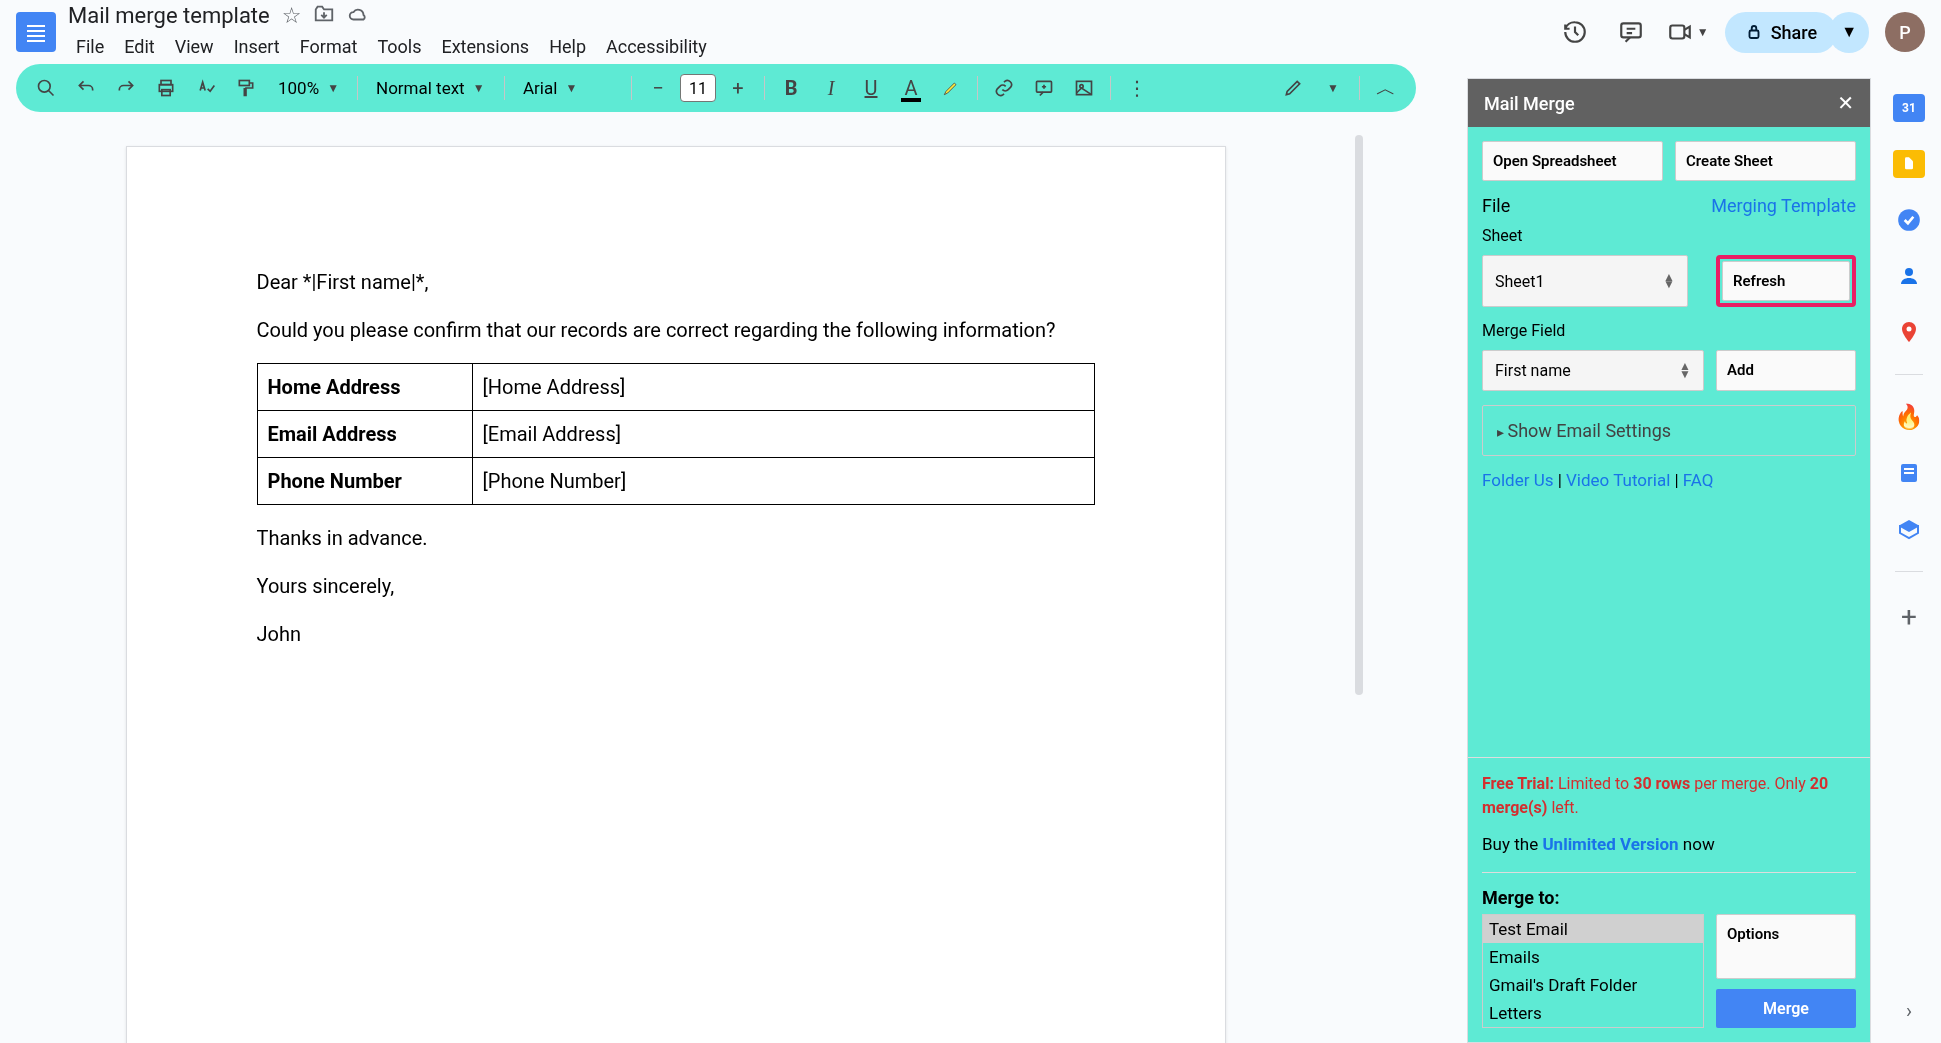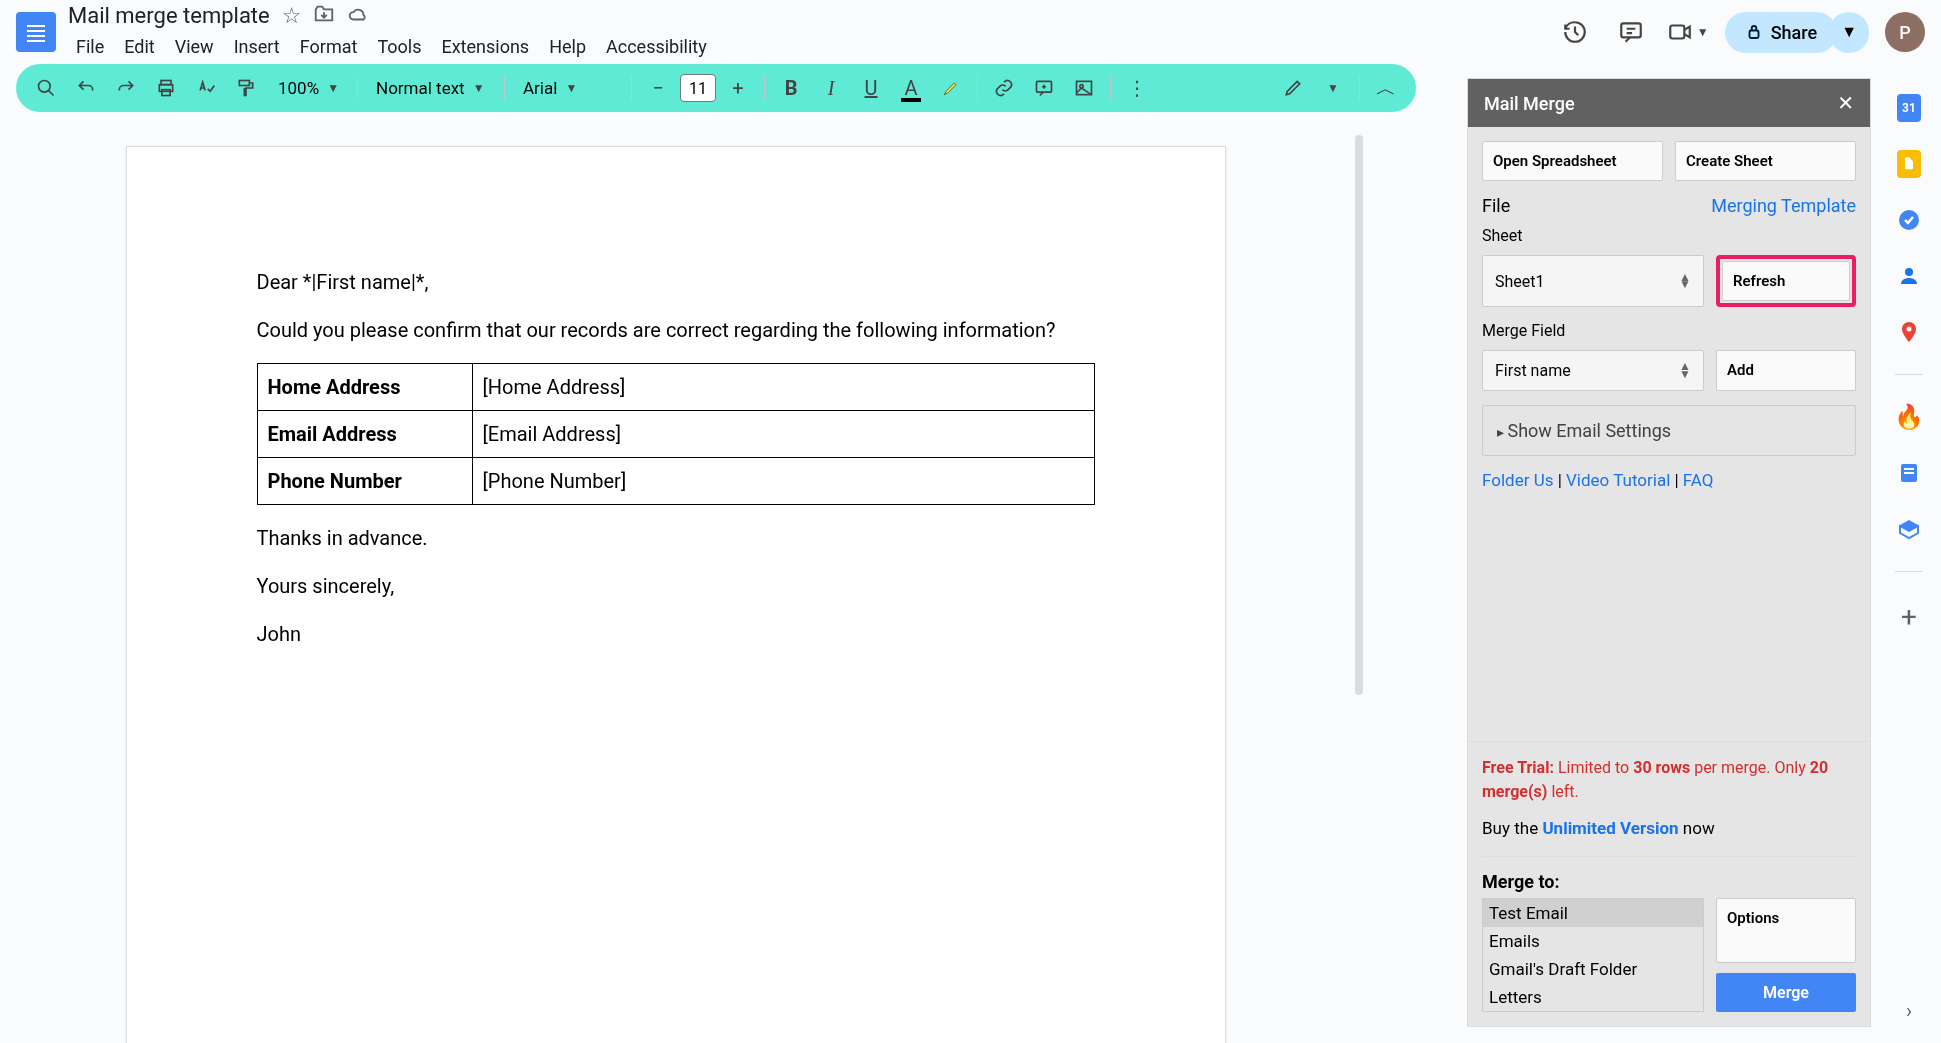--- a/index.html
+++ b/index.html
@@ -37,31 +37,31 @@
 .doc-text { font-family: Arial, sans-serif; font-size: 20px; color: #000; line-height: 1.5; }
 .doc-text p { margin-bottom: 18px; }
 .doc-table { border-collapse: collapse; width: 100%; margin: 18px 0; }
 .doc-table td { border: 1.5px solid #000; padding: 8px 10px; font-size: 20px; }
 .doc-table td:first-child { width: 215px; font-weight: 700; }
 
 
 .scroll-stub { position: absolute; top: 135px; right: 578px; width: 8px; height: 560px; background: #dadce0; border-radius: 4px; }
 
 
-.mm-panel { position: absolute; top: 78px; right: 70px; width: 404px; bottom: 16px; background: #e5e5e5; border: 1px solid #dadce0; display: flex; flex-direction: column; }
+.mm-panel { position: absolute; top: 78px; right: 70px; width: 404px; bottom: 0; background: #5eead4; border: 1px solid #dadce0; display: flex; flex-direction: column; }
 .mm-header { background: #616161; color: white; padding: 12px 16px; display: flex; justify-content: space-between; align-items: center; font-size: 18px; font-weight: 500; }
 .mm-close { cursor: pointer; font-size: 20px; }
 .mm-body { padding: 14px; flex: 1; overflow: auto; }
 .mm-row { display: flex; gap: 12px; margin-bottom: 14px; }
 .mm-btn { flex: 1; padding: 10px; border: 1px solid #ccc; background: #fafafa; font-size: 15px; font-weight: 600; text-align: left; cursor: pointer; border-radius: 2px; }
 .mm-label-row { display: flex; justify-content: space-between; align-items: center; margin-bottom: 10px; font-size: 18px; }
 .mm-link { color: #1a73e8; cursor: pointer; }
 .mm-select { flex: 1; padding: 10px 12px; border: 1px solid #ccc; background: #f5f5f5; font-size: 16px; display: flex; justify-content: space-between; align-items: center; cursor: pointer; border-radius: 2px; }
 .mm-updown { font-size: 12px; color: #666; line-height: 0.6; }
-.mm-refresh-wrap { border: 4px solid #e91e63; border-radius: 4px; padding: 2px; }
+.mm-refresh-wrap { border: 4px solid #e91e63; border-radius: 4px; padding: 2px; margin-left: 16px; }
 .mm-refresh-wrap .mm-btn { margin: 0; }
 .mm-section-label { font-size: 16px; margin-bottom: 10px; }
 .mm-expand { border: 1px solid #ccc; padding: 14px; font-size: 18px; color: #424242; cursor: pointer; margin-bottom: 14px; border-radius: 2px; }
 .mm-expand::before { content: '▸ '; font-size: 14px; }
 .mm-links { font-size: 17px; margin-top: 8px; }
 .mm-links a { color: #1a73e8; text-decoration: none; cursor: pointer; }
 
 .mm-footer { border-top: 1px solid #ddd; padding: 14px; }
 .trial-text { font-size: 16px; line-height: 1.5; margin-bottom: 14px; }
 .trial-red { color: #d32f2f; font-weight: 700; }
@@ -70,21 +70,21 @@
 .merge-to-label { font-size: 18px; font-weight: 700; margin-bottom: 6px; }
 .merge-bottom { display: flex; gap: 12px; }
 .merge-list { flex: 1; border: 1px solid #ccc; font-size: 17px; }
 .merge-list-item { padding: 4px 6px; cursor: pointer; }
 .merge-list-item.selected { background: #d0d0d0; }
 .merge-actions { display: flex; flex-direction: column; gap: 10px; width: 140px; }
 .merge-btn-primary { background: #4285f4; color: white; border: none; padding: 10px; font-size: 16px; font-weight: 600; cursor: pointer; border-radius: 2px; }
 
 
 .right-sidebar { position: absolute; top: 78px; right: 0; width: 64px; bottom: 0; display: flex; flex-direction: column; align-items: center; padding-top: 16px; gap: 28px; }
-.rs-icon { width: 24px; height: 28px; cursor: pointer; display: flex; align-items: center; justify-content: center; font-size: 24px; border-radius: 4px; }
+.rs-icon { width: 32px; height: 28px; cursor: pointer; display: flex; align-items: center; justify-content: center; font-size: 24px; border-radius: 4px; }
 .rs-sep { width: 28px; height: 1px; background: #dadce0; }
 .rs-plus { font-size: 28px; color: #5f6368; cursor: pointer; }
 .rs-expand { position: absolute; bottom: 20px; font-size: 20px; color: #5f6368; cursor: pointer; }
 
 svg { display: block; }
 </style>
 </head>
 <body>
 
 <div class="header">

